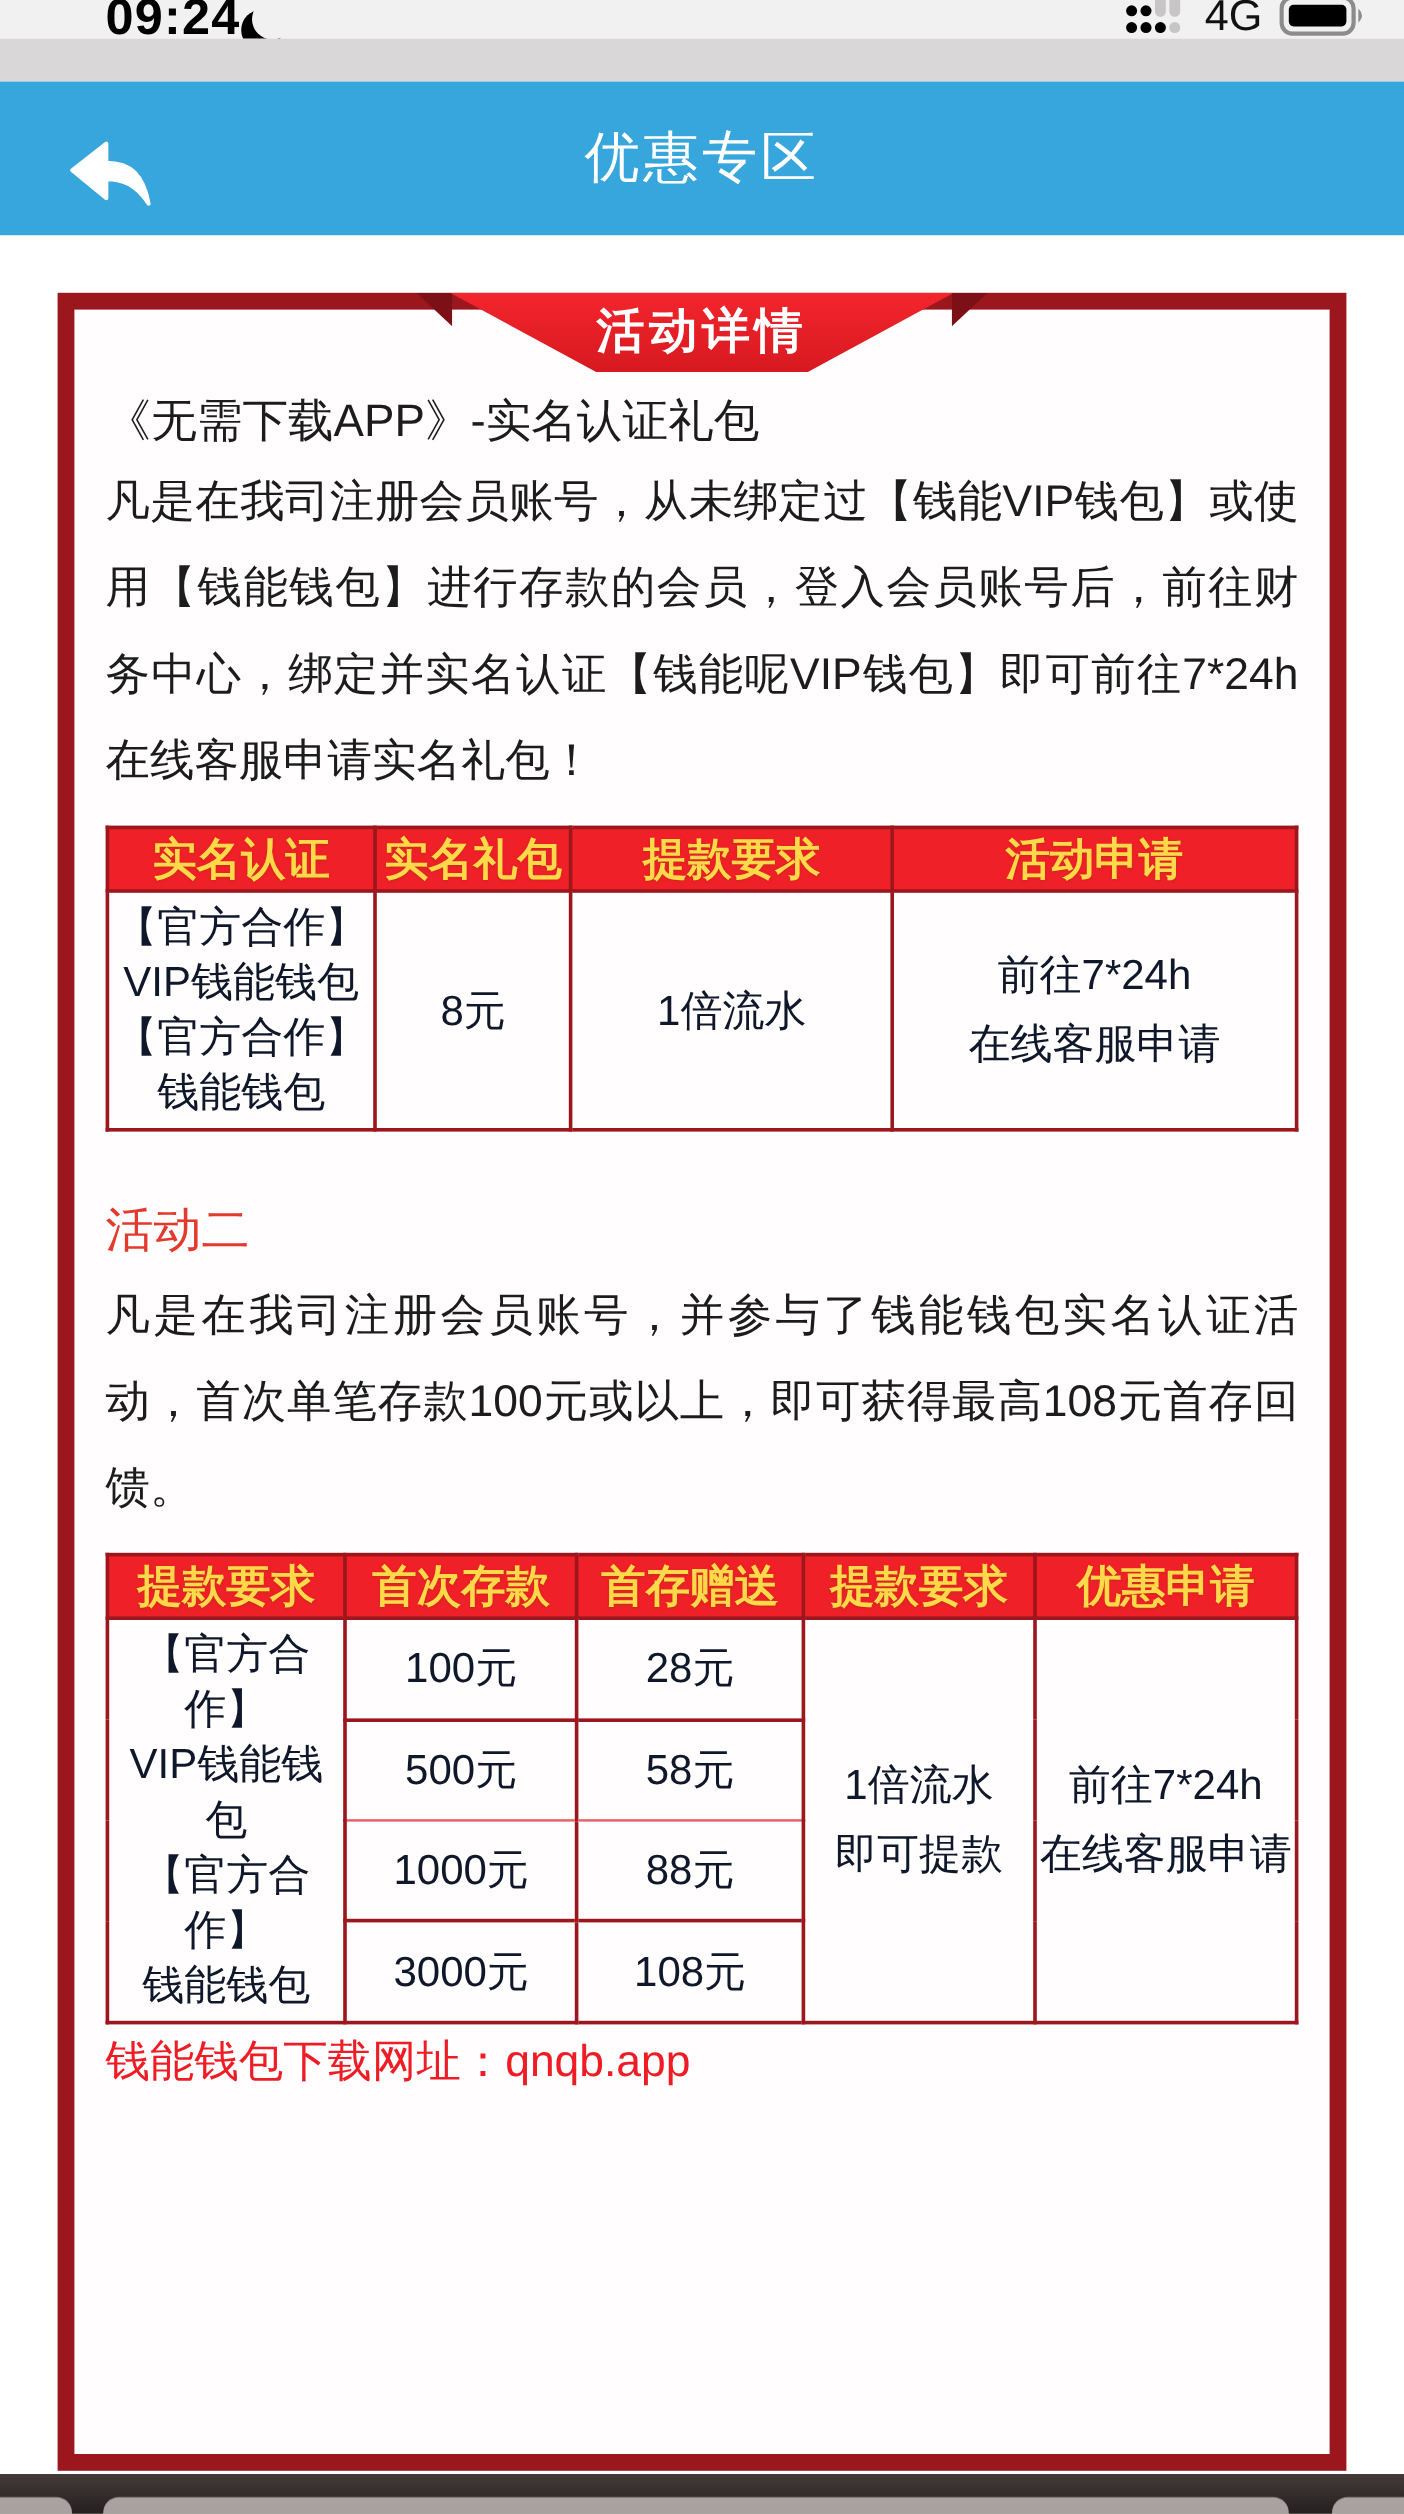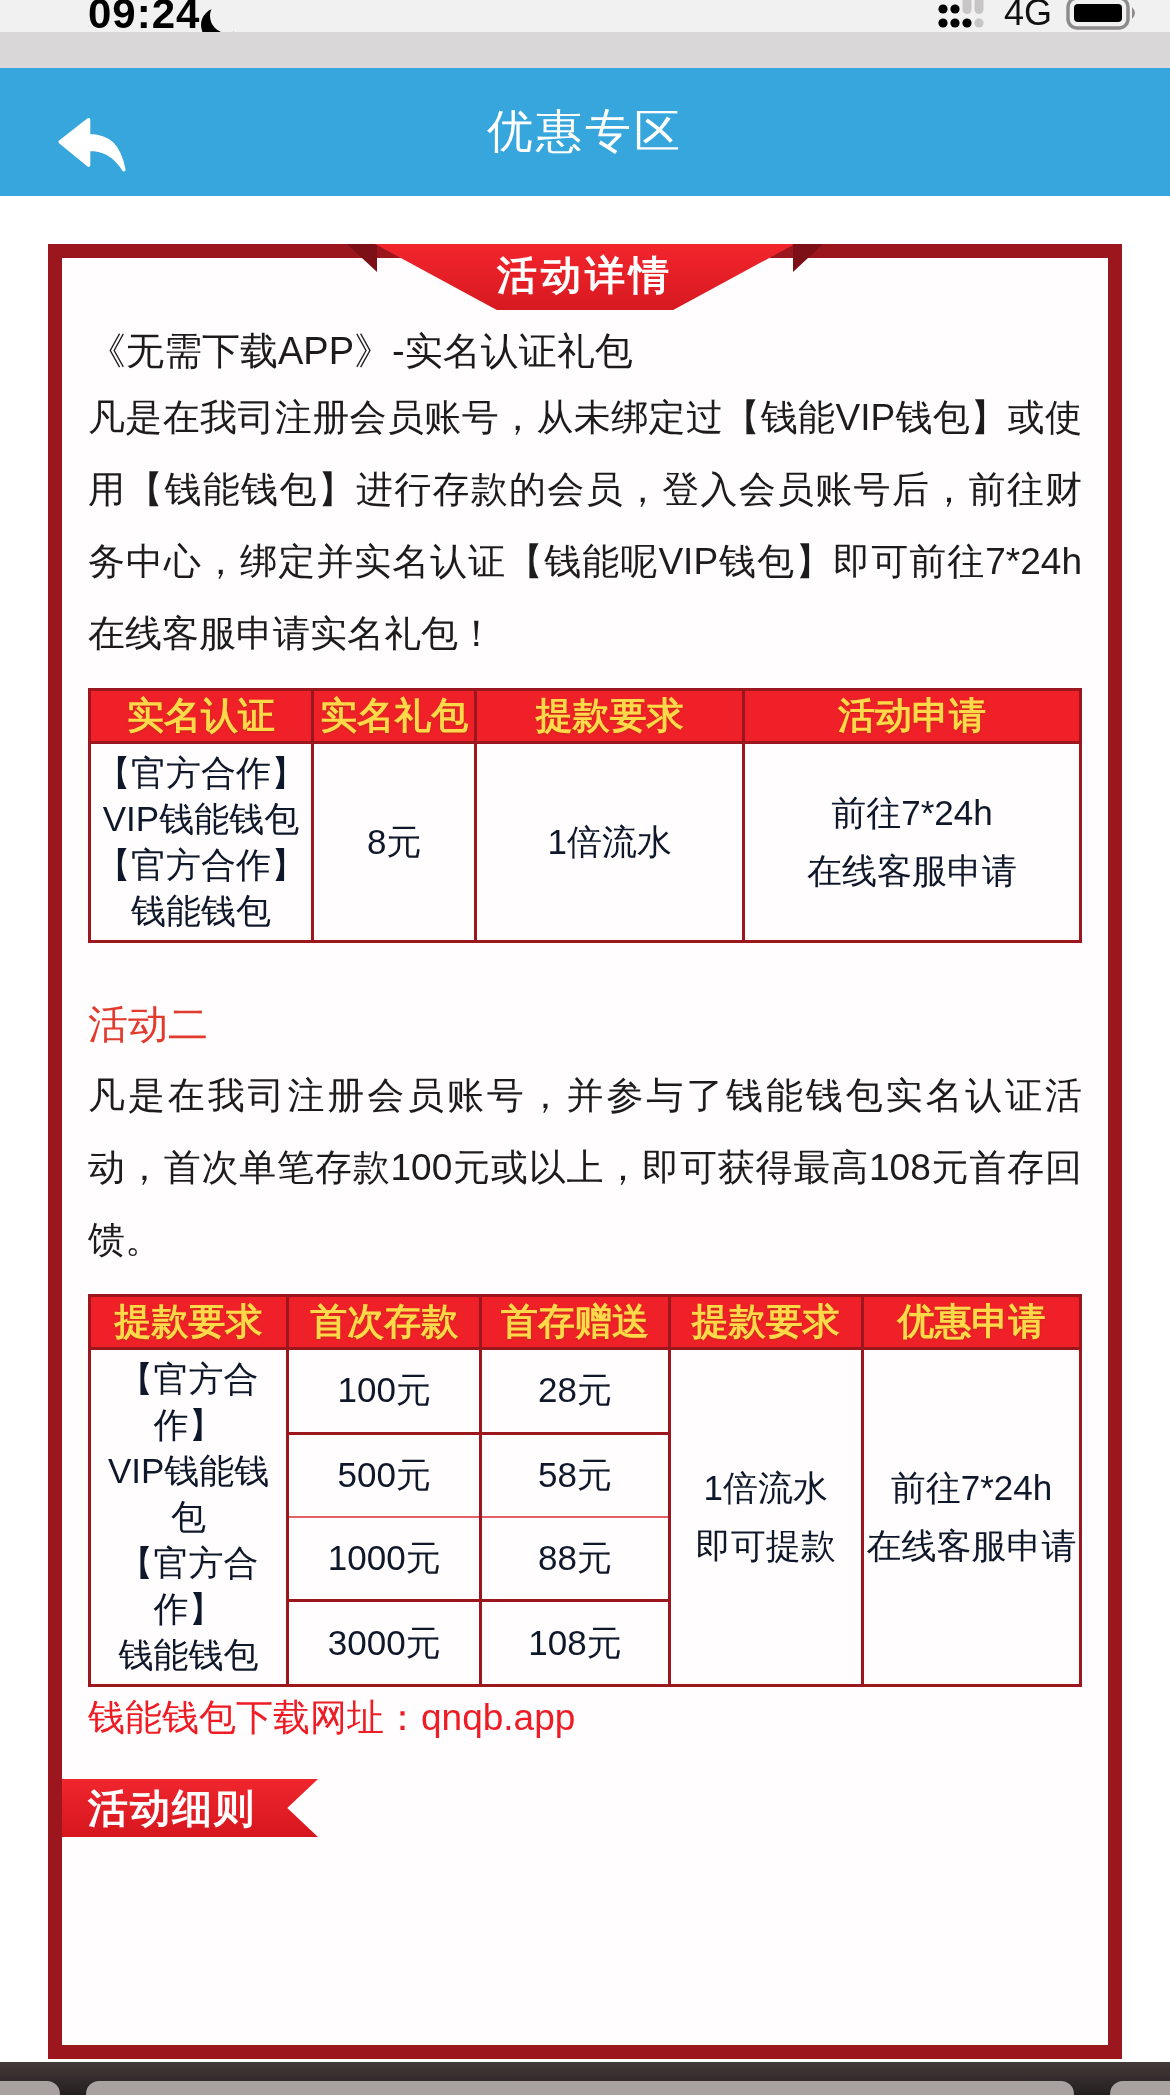--- a/index.html
+++ b/index.html
@@ -200,23 +200,20 @@
         </tr>
         <tr>
           <td class="sub">3000元</td>
           <td class="sub">108元</td>
         </tr>
       </tbody>
         </table>
 
       <div class="download-line">钱能钱包下载网址：qnqb.app</div>
 
-      <div class="rules-ribbon">
-        <span>活动细则</span>
-      </div>
 
     </div>
   </div>
 </div>
 
 <div class="bottom-bar">
   <div class="bb-shape bb-left"></div>
   <div class="bb-shape bb-mid"></div>
   <div class="bb-shape bb-right"></div>
 </div>

